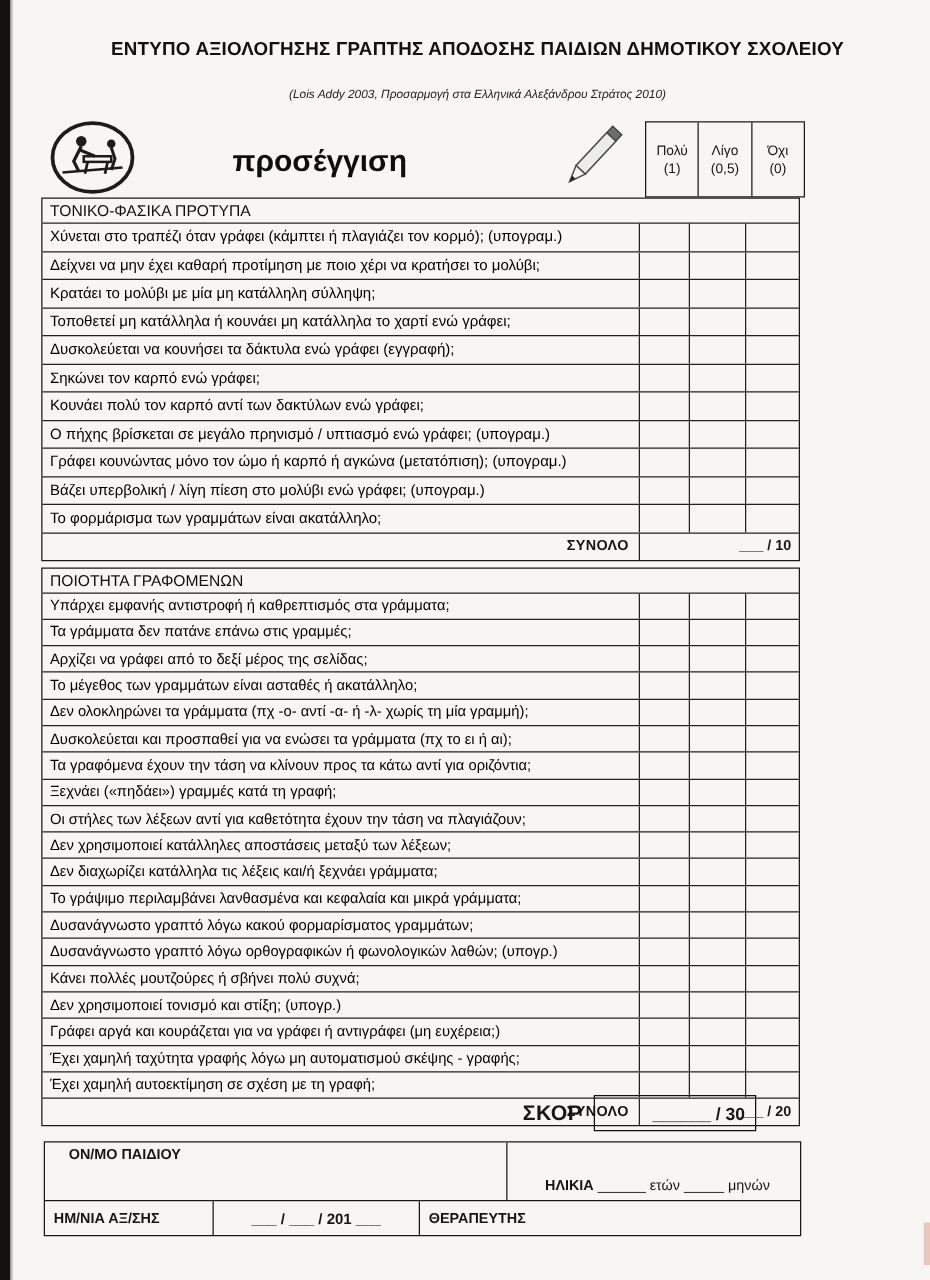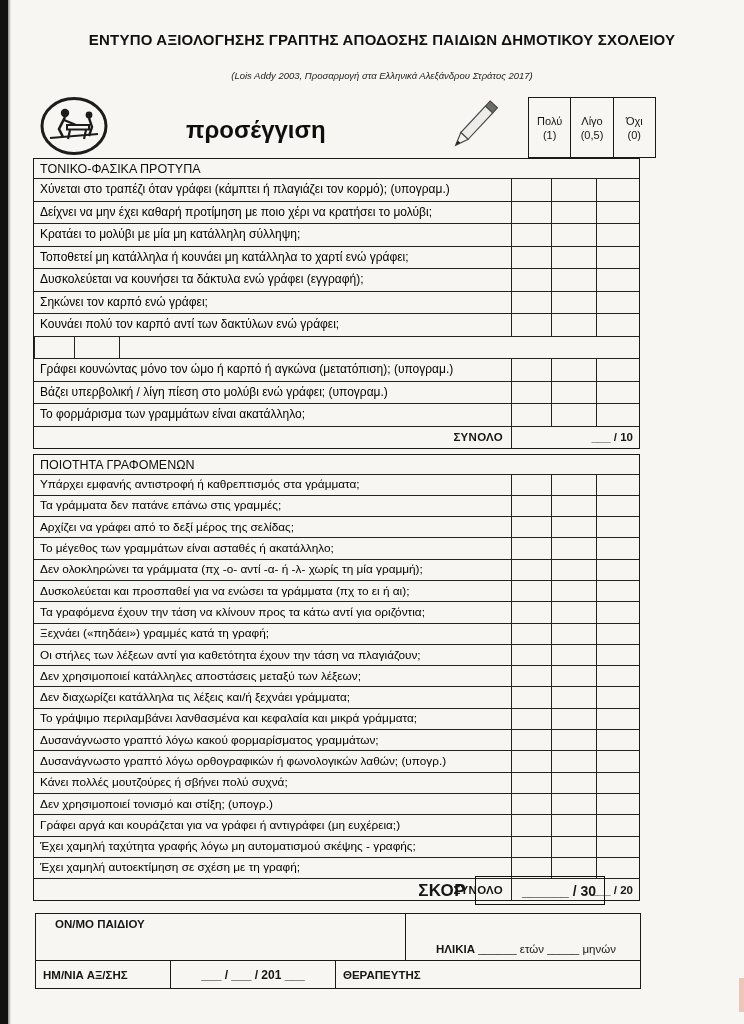--- a/index.html
+++ b/index.html
@@ -18,21 +18,21 @@
   .doc-title{position:absolute;left:40px;right:20px;top:31px;text-align:center;
     font-weight:bold;font-size:15px;letter-spacing:.2px;color:#111;}
   .doc-subtitle{position:absolute;left:40px;right:20px;top:70px;text-align:center;
     font-style:italic;font-size:9.5px;color:#222;}
 
   .logo{position:absolute;left:36px;top:96px;}
   .approach{position:absolute;left:186px;top:116px;font-size:24px;font-weight:bold;color:#0e0e0e;}
   .pencil{position:absolute;left:438px;top:90px;}
 
   
-  .score-head{position:absolute;left:528px;top:97px;width:128px;height:61px;display:flex;
+  .score-head{position:absolute;left:516px;top:97px;width:128px;height:61px;display:flex;
     border:1.4px solid #1a1a1a;box-sizing:border-box;background:transparent;}
   .score-head .shc{flex:1;display:flex;flex-direction:column;justify-content:center;align-items:center;
     font-size:11px;line-height:14px;color:#151515;}
   .score-head .shc + .shc{border-left:1.4px solid #1a1a1a;}
 
   
   .checklist{position:absolute;left:33px;top:158px;width:607px;}
   .section{border:1.4px solid #1a1a1a;box-sizing:border-box;background:transparent;}
   .section + .section{margin-top:5px;}
   .section-header{font-weight:normal;font-size:12.5px;padding:3px 6px 2px 6px;color:#0f0f0f;}
@@ -71,21 +71,21 @@
   .info-therapist{flex:1;display:flex;align-items:center;padding-left:7px;font-weight:bold;font-size:11.5px;}
   .blank{letter-spacing:0;}
 </style>
 </head>
 <body>
 
 <div class="scan-edge-left"></div>
 <div class="scan-mark-right"></div>
 
 <div class="doc-title">ΕΝΤΥΠΟ ΑΞΙΟΛΟΓΗΣΗΣ ΓΡΑΠΤΗΣ ΑΠΟΔΟΣΗΣ ΠΑΙΔΙΩΝ ΔΗΜΟΤΙΚΟΥ ΣΧΟΛΕΙΟΥ</div>
-<div class="doc-subtitle">(Lois Addy 2003, Προσαρμογή στα Ελληνικά Αλεξάνδρου Στράτος 2017)</div>
+<div class="doc-subtitle">(Lois Addy 2003, Προσαρμογή στα Ελληνικά Αλεξάνδρου Στράτος 2010)</div>
 
 <div class="logo">
   <svg width="76" height="62" viewBox="0 0 76 62">
     <ellipse cx="38" cy="30" rx="32" ry="27.5" fill="none" stroke="#1c1c1c" stroke-width="3"></ellipse>
     <circle cx="29" cy="17" r="4.2" fill="#1c1c1c"></circle>
     <path d="M29 21 L23 33 L27 41" fill="none" stroke="#1c1c1c" stroke-width="2.6"></path>
     <path d="M28 24 L40 29" fill="none" stroke="#1c1c1c" stroke-width="2.4"></path>
     <rect x="31" y="29" width="22" height="4.5" fill="none" stroke="#1c1c1c" stroke-width="2"></rect>
     <path d="M34 34 L32 43 M50 34 L48 43" fill="none" stroke="#1c1c1c" stroke-width="2.2"></path>
     <circle cx="53" cy="19" r="3.4" fill="#1c1c1c"></circle>
@@ -161,20 +161,21 @@
         <div class="score-cell sc2"></div>
         <div class="score-cell sc3"></div>
       </div>
       <div class="item-row">
         <div class="item-text">Κουνάει πολύ τον καρπό αντί των δακτύλων ενώ γράφει;</div>
         <div class="score-cell sc1"></div>
         <div class="score-cell sc2"></div>
         <div class="score-cell sc3"></div>
       </div>
       <div class="item-row">
+        <div class="item-text">Ο πήχης βρίσκεται σε μεγάλο πρηνισμό / υπτιασμό ενώ γράφει; (υπογραμ.)</div>
         <div class="score-cell sc1"></div>
         <div class="score-cell sc2"></div>
         <div class="score-cell sc3"></div>
       </div>
       <div class="item-row">
         <div class="item-text">Γράφει κουνώντας μόνο τον ώμο ή καρπό ή αγκώνα (μετατόπιση); (υπογραμ.)</div>
         <div class="score-cell sc1"></div>
         <div class="score-cell sc2"></div>
         <div class="score-cell sc3"></div>
       </div>

